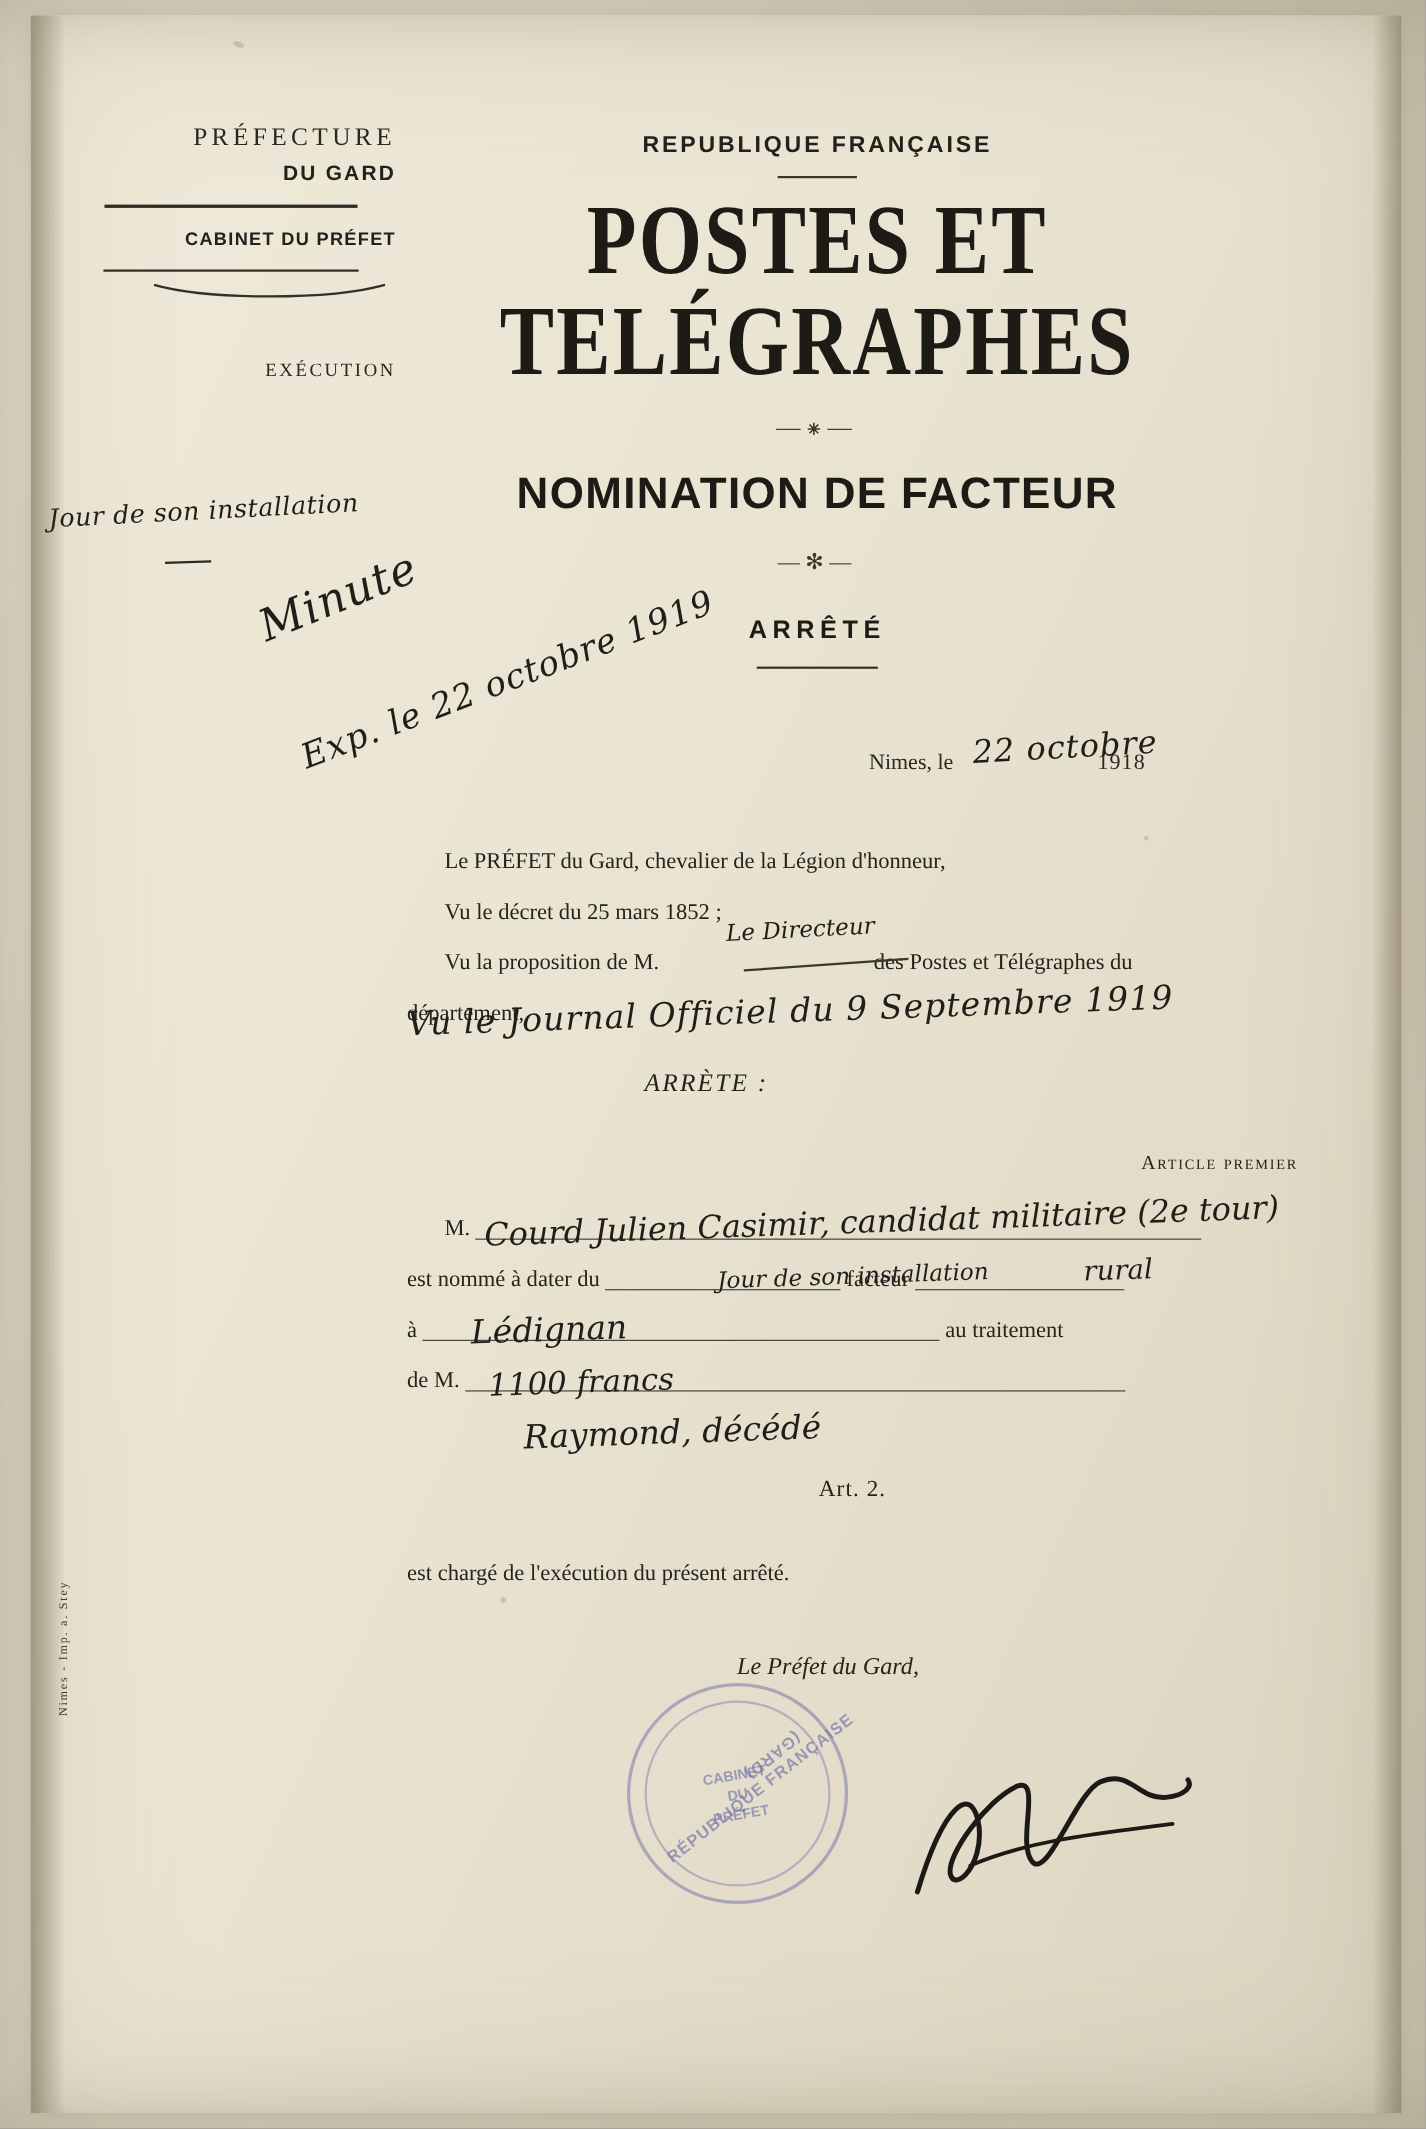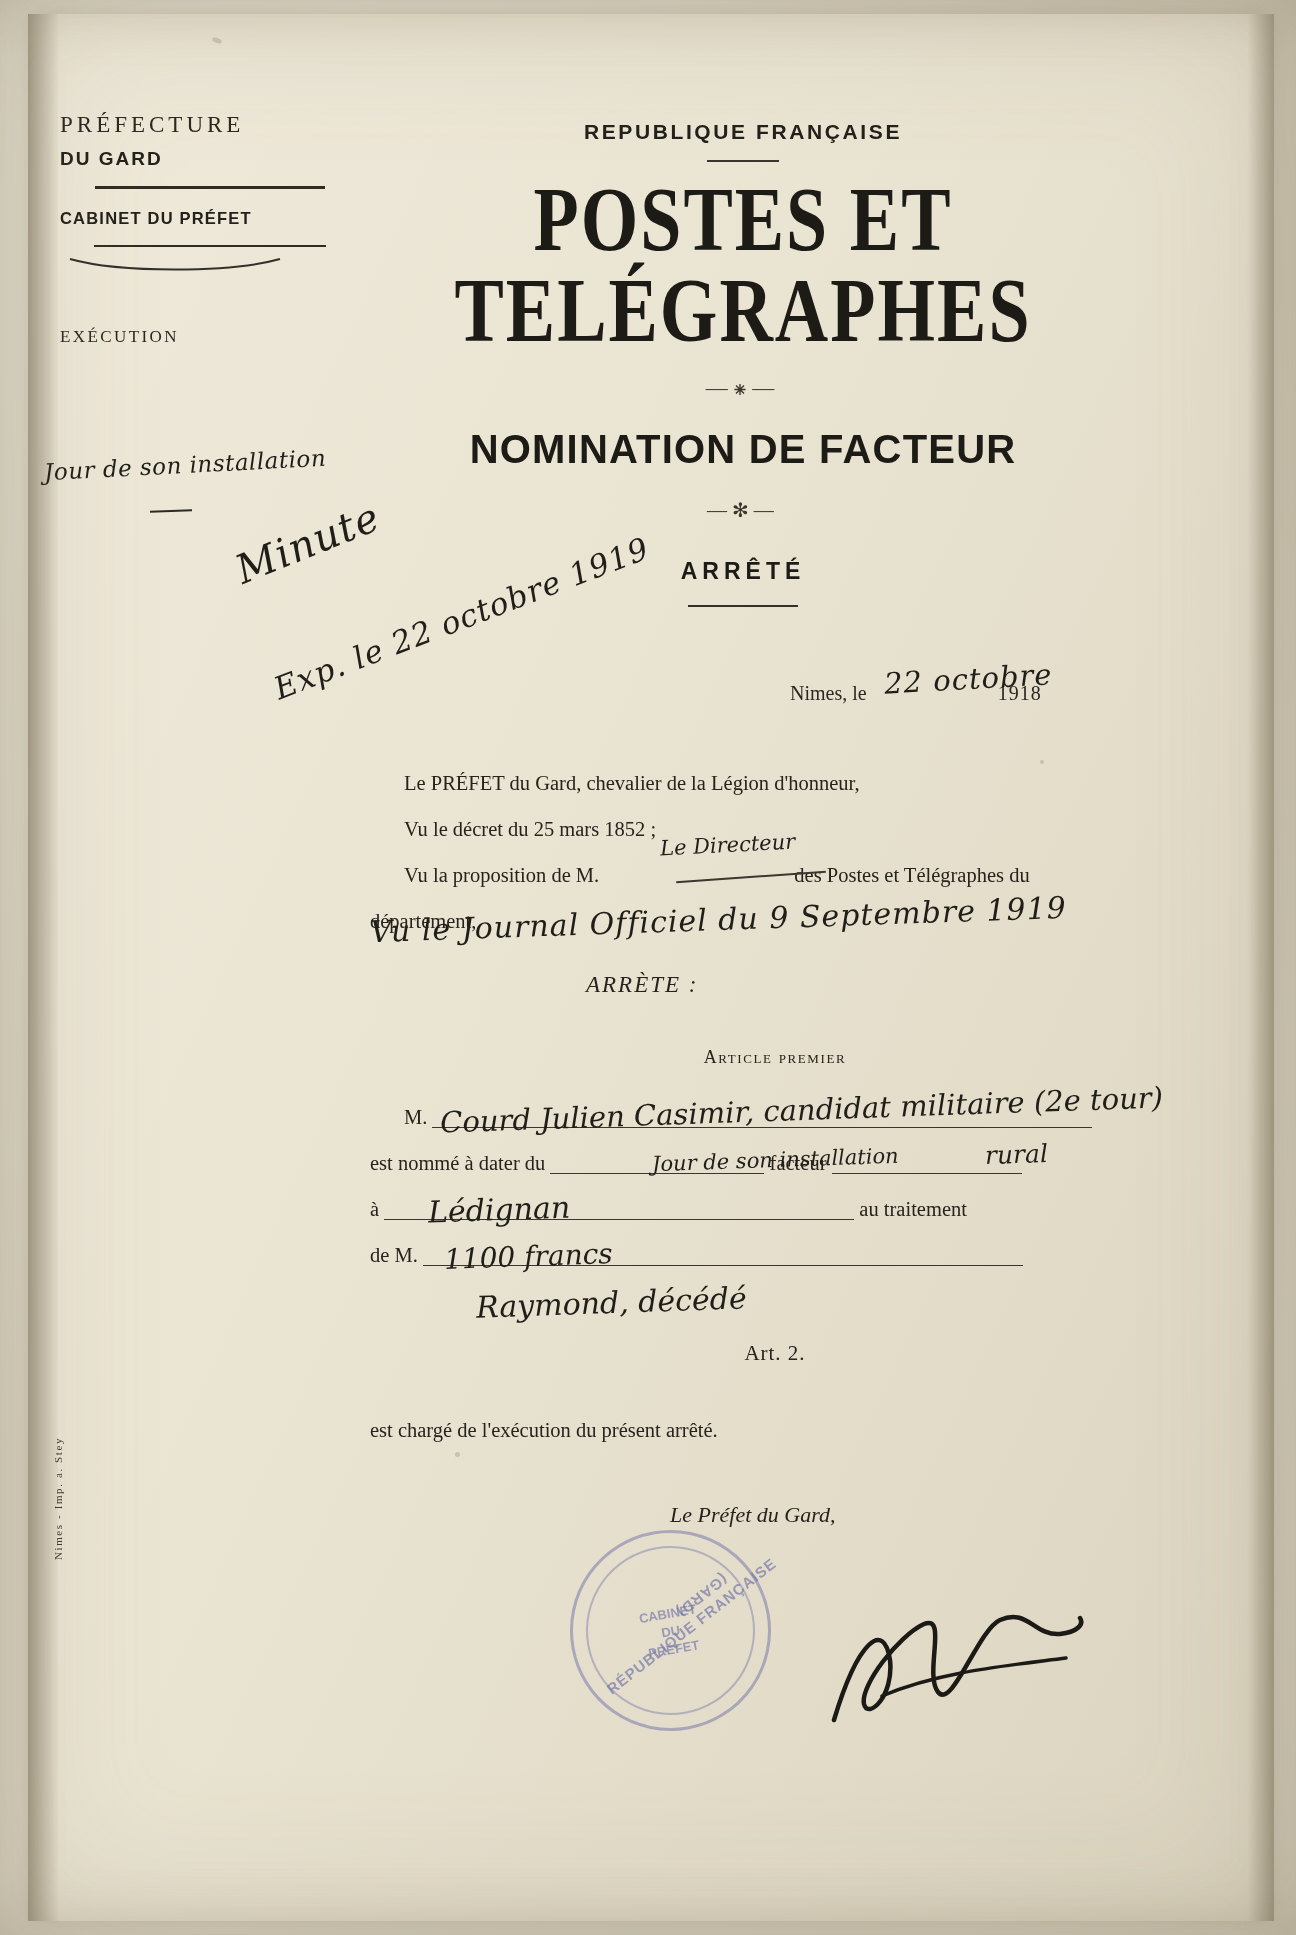--- a/index.html
+++ b/index.html
@@ -57,21 +57,21 @@
     width: 26px;
     background: linear-gradient(270deg, rgba(110,100,76,0.5), rgba(206,198,178,0.05));
   }
 
   
   .hdr-left {
     position: absolute;
     left: 60px;
     top: 112px;
     width: 300px;
-    text-align: left;
+    text-align: right;
   }
   .prefecture {
     font-family: "Liberation Serif", serif;
     font-size: 23px;
     letter-spacing: 4px;
     color: #2b2822;
   }
   .dugard {
     font-family: "Liberation Sans", sans-serif;
     font-weight: bold;
@@ -216,21 +216,21 @@
   .line { white-space: nowrap; }
 
   .arrete-colon {
     margin-top: 18px;
     margin-left: 216px;
     font-size: 23px;
     letter-spacing: 2px;
     font-style: italic;
   }
   .article-premier {
-    text-align: center;
+    text-align: right;
     margin-top: 26px;
     font-size: 18px;
     letter-spacing: 1.6px;
     font-variant: small-caps;
   }
 
   .art-lines { margin-top: 14px; }
   .fill {
     display: inline-block;
     border-bottom: 1.4px solid #3a362d;

